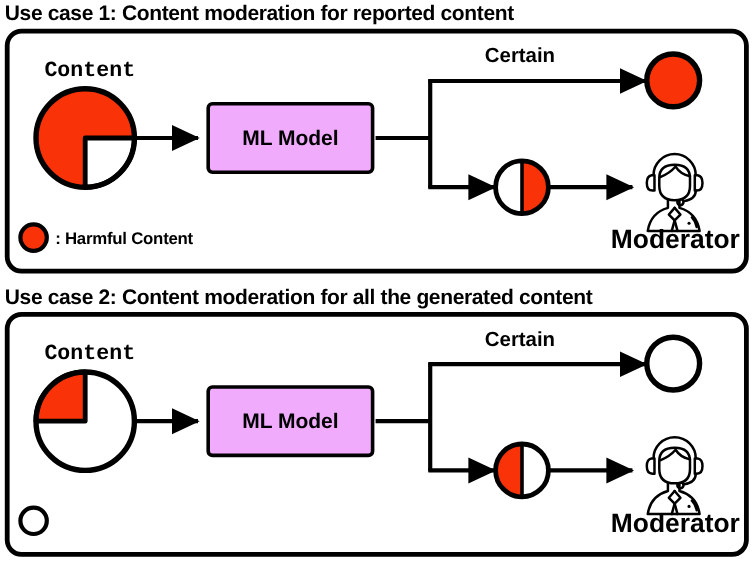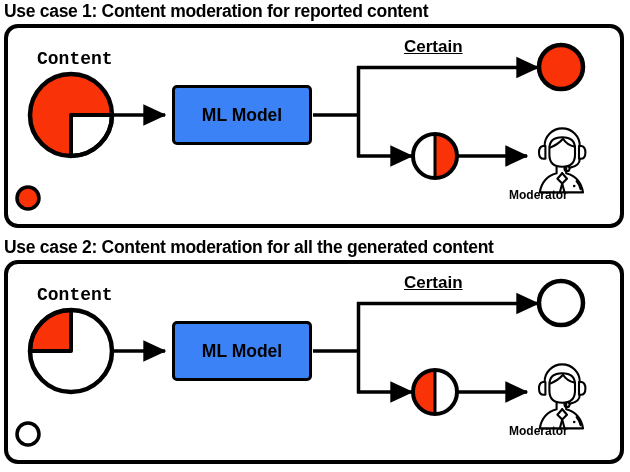--- a/index.html
+++ b/index.html
@@ -59,31 +59,31 @@
     pointer-events: none;
   }
 
   .lbl {
     position: absolute;
     font-weight: bold;
     white-space: nowrap;
     line-height: 1;
   }
   .lbl-content   { font-size: 18px; font-family: Liberation Mono, monospace; }
-  .lbl-certain   { font-size: 17px; text-decoration: underline; }
-  .lbl-moderator { font-size: 12px; }
+  .lbl-certain   { font-size: 17px; }
+  .lbl-moderator { font-size: 22px; }
   .lbl-mlmodel   { font-size: 17.5px; }
   .lbl-legend    { font-size: 14px; letter-spacing: -0.2px; }
 
   .ml-box {
     position: absolute;
     box-sizing: border-box;
     border: 3.5px solid #000000;
     border-radius: 5px;
-    background: #3b82f6;
+    background: #f0abfc;
     display: flex;
     align-items: center;
     justify-content: center;
   }
 </style>
 </head>
 <body>
 
 <div class="page">
 
@@ -154,20 +154,21 @@
     <div class="lbl lbl-content" style="left:37px; top:50px;">Content</div>
 
     <div class="ml-box" style="left:172px; top:85px; width:140px; height:60px;">
       <span class="lbl-mlmodel" style="font-weight:bold;">ML Model</span>
     </div>
 
     <div class="lbl lbl-certain" style="left:404px; top:38px;">Certain</div>
 
     <div class="lbl lbl-moderator" style="left:509px; top:189px;">Moderator</div>
 
+    <div class="lbl lbl-legend" style="left:46px; top:191px;">: Harmful Content</div>
   </div>
 
   <div class="section" id="section-2">
 
     <div class="section-title">Use case 2: Content moderation for all the generated content</div>
 
     <div class="card"></div>
 
     <svg class="svg-layer" viewBox="0 0 630 236">
       <defs>

